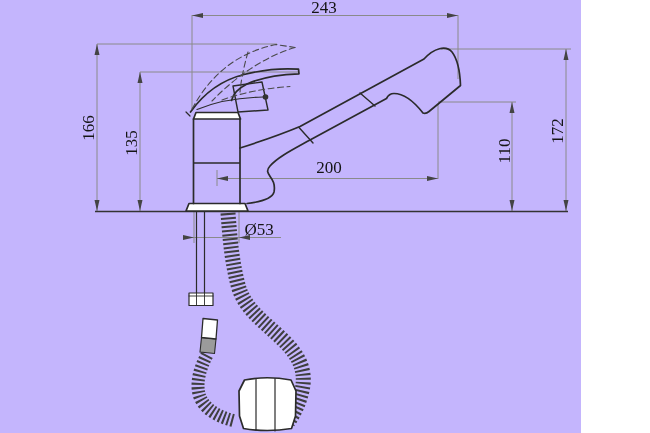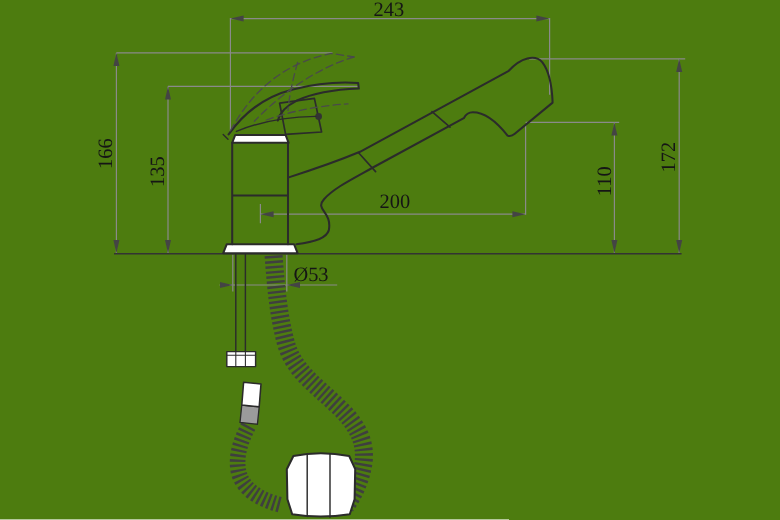--- a/index.html
+++ b/index.html
@@ -1,16 +1,16 @@
 <!DOCTYPE html>
 <html><head>
 <meta charset="utf-8">
 <style>
   html,body{margin:0;padding:0;background:#fff;}
-  .stage{position:relative;width:650px;height:433px;background:#4d7c0f;overflow:hidden;
+  .stage{position:relative;width:581px;height:433px;background:#c4b5fd;overflow:hidden;
          font-family:"Liberation Serif", serif;}
   svg{display:block;}
   .obj{fill:none;stroke:#2b2b2b;stroke-width:1.7;stroke-linejoin:round;stroke-linecap:round;}
   .objthin{fill:none;stroke:#2b2b2b;stroke-width:1.2;stroke-linejoin:round;stroke-linecap:round;}
   .objfill{fill:#ffffff;stroke:#2b2b2b;stroke-width:1.7;stroke-linejoin:round;}
   .dash{fill:none;stroke:#4a4a4a;stroke-width:1.1;stroke-dasharray:6 3.5;stroke-linecap:round;}
   .dim{fill:none;stroke:#8a8a8a;stroke-width:1;}
   .deck{fill:none;stroke:#333;stroke-width:1.3;}
   .hose{fill:none;stroke:#3f3f3f;stroke-width:15;stroke-dasharray:2 2.2;}
   .hose2{fill:none;stroke:#3f3f3f;stroke-width:13;stroke-dasharray:2 2.2;}

